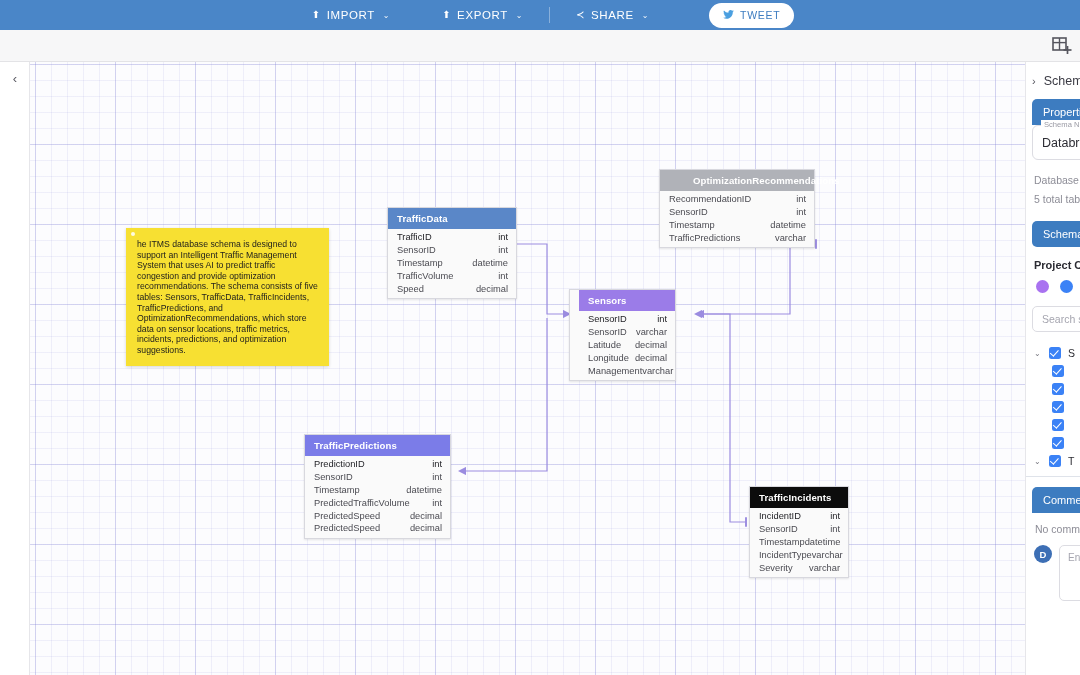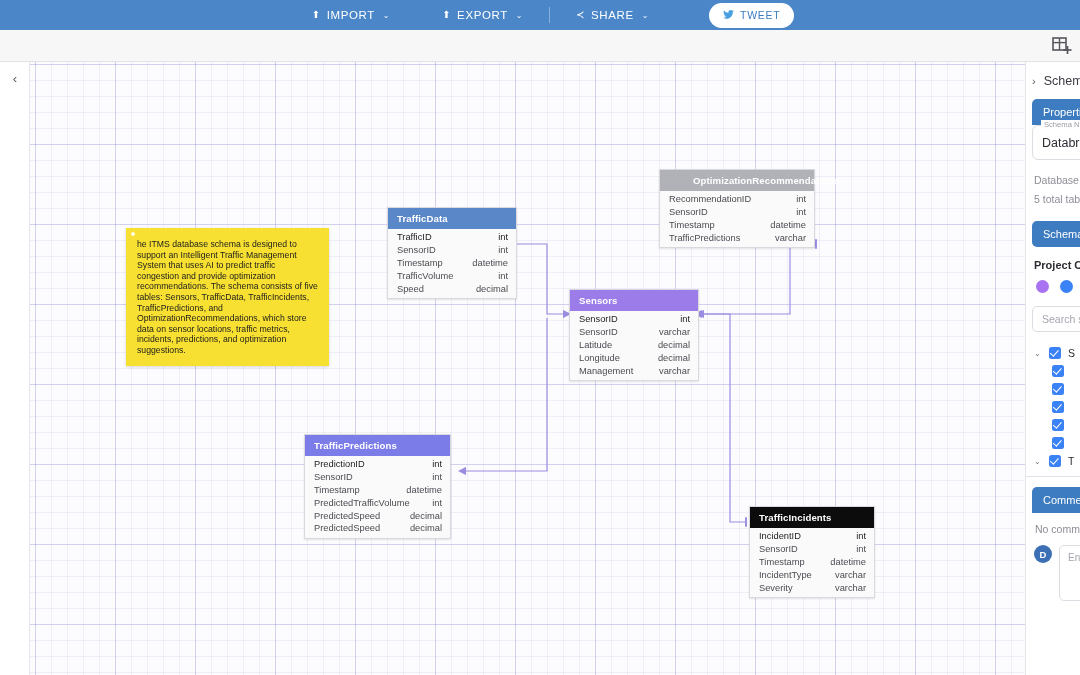--- a/index.html
+++ b/index.html
@@ -321,21 +321,21 @@
             <div class="tbl-row">
               <span class="cn">Timestamp</span>
               <span class="ct">datetime</span>
             </div>
             <div class="tbl-row">
               <span class="cn">TrafficPredictions</span>
               <span class="ct">varchar</span>
             </div>
           </div>
         </div>
-        <div class="tbl" style="left: 539px; top: 227px; width: 130px;">
+        <div class="tbl" style="left: 539px; top: 227px; width: 107px; padding-left: 9px;">
           <div class="tbl-head" style="background: rgb(155, 124, 232);">Sensors</div>
           <div class="tbl-body">
             <div class="tbl-row pk">
               <span class="cn">SensorID</span>
               <span class="ct">int</span>
             </div>
             <div class="tbl-row">
               <span class="cn">SensorID</span>
               <span class="ct">varchar</span>
             </div>
@@ -375,21 +375,21 @@
             <div class="tbl-row">
               <span class="cn">PredictedSpeed</span>
               <span class="ct">decimal</span>
             </div>
             <div class="tbl-row">
               <span class="cn">PredictedSpeed</span>
               <span class="ct">decimal</span>
             </div>
           </div>
         </div>
-        <div class="tbl" style="left: 719px; top: 444px; width: 126px;">
+        <div class="tbl" style="left: 719px; top: 424px; width: 100px;">
           <div class="tbl-head" style="background: rgb(12, 12, 12);">TrafficIncidents</div>
           <div class="tbl-body">
             <div class="tbl-row pk">
               <span class="cn">IncidentID</span>
               <span class="ct">int</span>
             </div>
             <div class="tbl-row">
               <span class="cn">SensorID</span>
               <span class="ct">int</span>
             </div>

